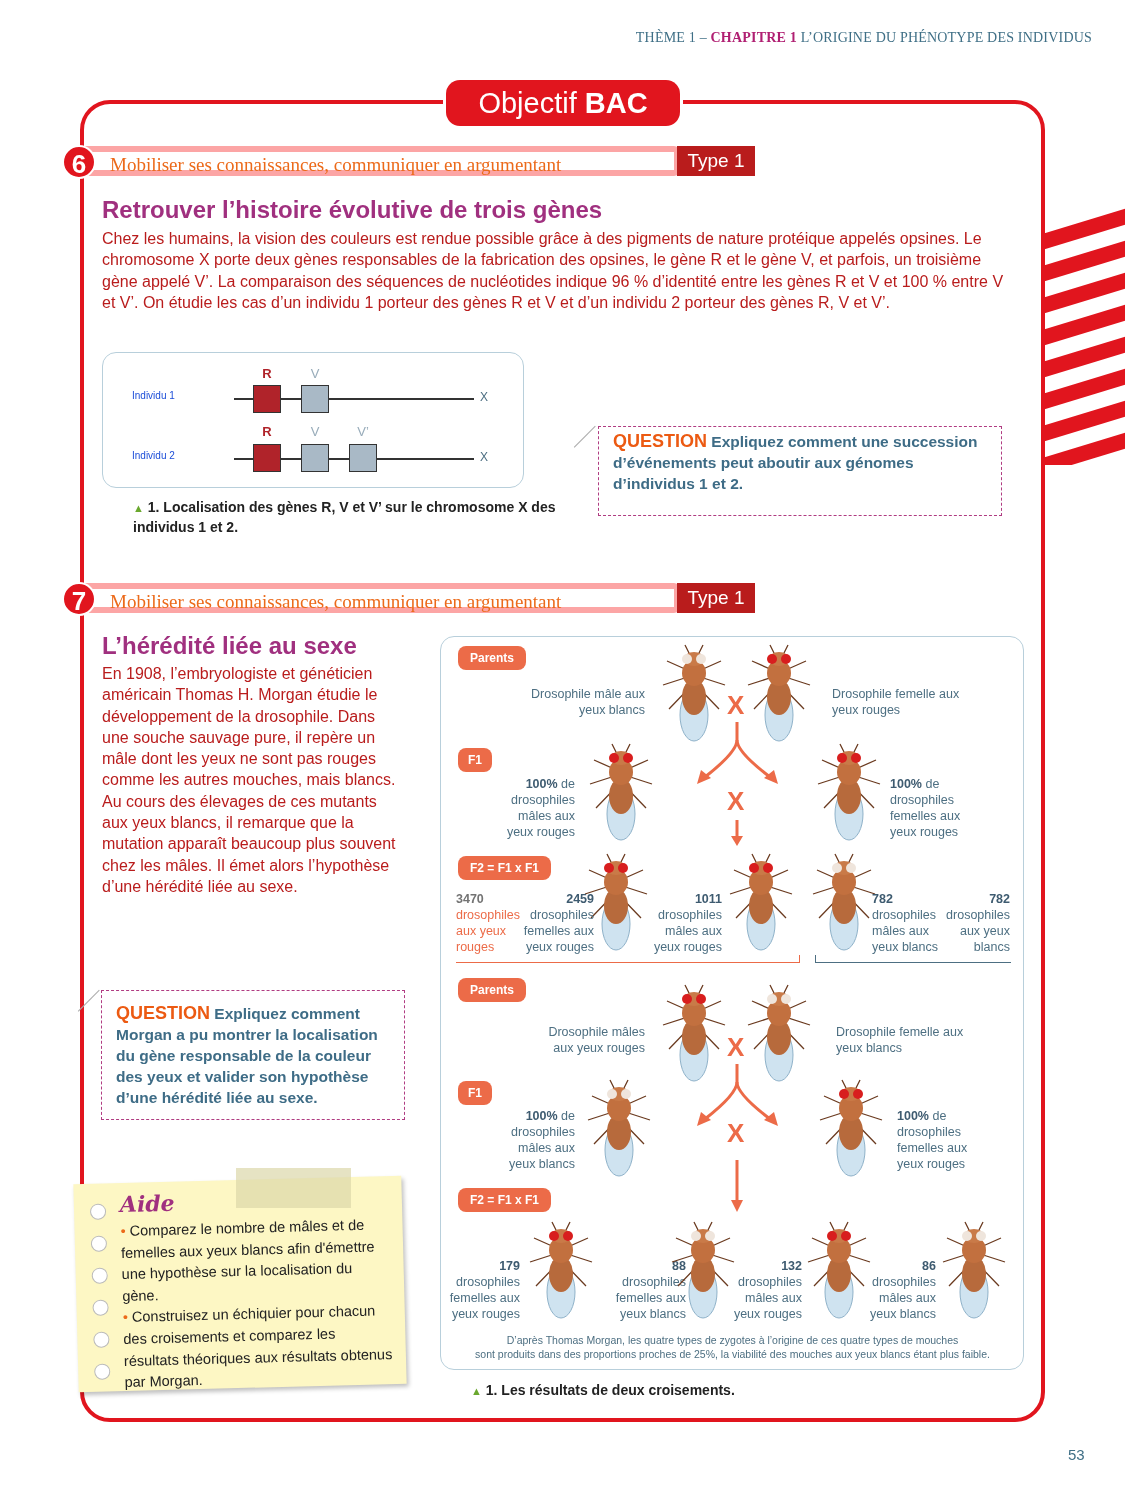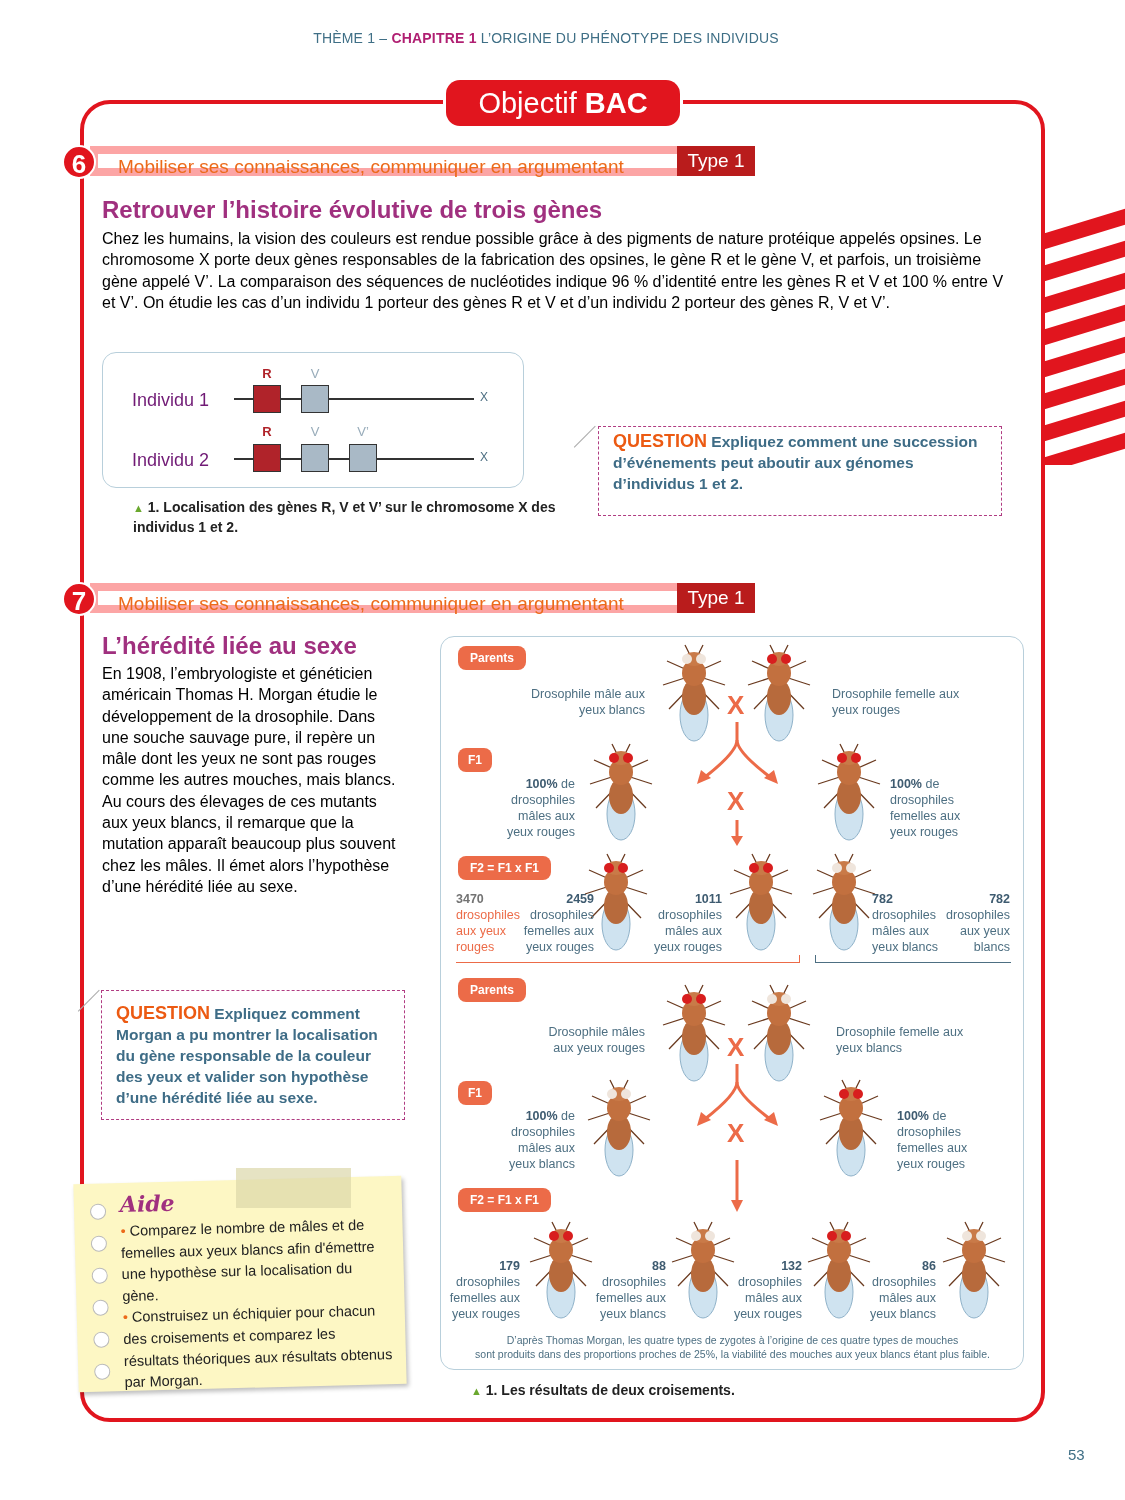--- a/index.html
+++ b/index.html
@@ -1,32 +1,32 @@
 <!DOCTYPE html>
 <html><head>
 <meta charset="utf-8">
 <style>
   * { box-sizing: border-box; margin: 0; padding: 0; }
   body { width: 1125px; height: 1500px; background: #fff; position: relative; font-family: "DejaVu Sans", sans-serif; overflow: hidden; }
   .abs { position: absolute; }
-  .header-line { left: 0; top: 30px; width: 1092px; text-align: center; font-family: Liberation Sans, sans-serif; font-size: 14px; color: #3f6f86; letter-spacing: 0.2px; }
+  .header-line { left: 0; top: 30px; width: 1092px; text-align: right; font-family: Liberation Serif, serif; font-size: 14px; color: #3f6f86; letter-spacing: 0.2px; }
   .header-line .chap { color: #b01f72; font-weight: bold; }
   .frame { left: 80px; top: 100px; width: 965px; height: 1322px; border: 4px solid #e1151e; border-radius: 30px; }
   .stripes { left: 1043px; top: 190px; width: 82px; height: 275px; overflow: hidden; }
   .stripe { position: absolute; left: -10px; width: 110px; height: 16px; background: #e1151e; transform: skewY(-17deg); }
   .bac-tab { left: 446px; top: 80px; width: 234px; height: 46px; background: #e1151e; border-radius: 14px; color: #fff; font-family: "Liberation Sans", sans-serif; font-size: 29px; text-align: center; line-height: 46px; box-shadow: 0 0 0 3px #fff; }
   .bac-tab b { font-weight: bold; }
   .ex-head { left: 62px; height: 32px; }
   .ex-num { position: absolute; left: 0; top: 0; width: 34px; height: 34px; border-radius: 50%; background: #e1151e; color: #fff; font-family: "Liberation Sans", sans-serif; font-weight: bold; font-size: 26px; text-align: center; line-height: 34px; border: 2px solid #fff; z-index: 2; }
-  .ex-bar { position: absolute; left: 28px; top: 1px; width: 596px; height: 30px; border: 8px solid #fca5a5; border-radius: 0 6px 6px 0; background: #fff; color: #ec6a1a; font-family: Liberation Sans, sans-serif; font-size: 19px; line-height: 26px; padding-left: 20px; }
+  .ex-bar { position: absolute; left: 22px; top: 1px; width: 596px; height: 30px; border: 6px solid #fca5a5; border-radius: 0 6px 6px 0; background: #fff; color: #ec6a1a; font-family: Liberation Serif, serif; font-size: 19px; line-height: 26px; padding-left: 20px; }
   .ex-type { position: absolute; left: 615px; top: 1px; width: 78px; height: 30px; background: #b91c1c; color: #fff; font-family: "Liberation Sans", sans-serif; font-size: 19px; line-height: 30px; text-align: center; }
   .title { font-family: "Liberation Sans", sans-serif; font-weight: bold; color: #a0307f; font-size: 24px; }
-  .body-text { font-family: "Liberation Sans", sans-serif; font-size: 16px; color: #000000; line-height: 21.3px; }
+  .body-text { font-family: "Liberation Sans", sans-serif; font-size: 16px; color: #b91c1c; line-height: 21.3px; }
   .gene-box { left: 102px; top: 352px; width: 422px; height: 136px; border: 1.5px solid #b8cfdb; border-radius: 14px; }
-  .ind-label { font-family: "Liberation Sans", sans-serif; font-size: 18px; color: #701a75; }
+  .ind-label { font-family: "Liberation Sans", sans-serif; font-size: 10px; color: #1d4ed8; }
   .chrom-line { height: 1.5px; background: #333; }
   .gene { width: 28px; height: 28px; border: 1.5px solid #333; }
   .gene.r { background: #b0232a; }
   .gene.v { background: #a9b9c6; }
   .gene-lbl { font-family: "Liberation Sans", sans-serif; font-size: 13px; text-align: center; width: 28px; }
   .gene-lbl.r { color: #b0232a; font-weight: bold; }
   .gene-lbl.v { color: #98acba; }
   .x-lbl { font-family: "Liberation Sans", sans-serif; font-size: 12px; color: #4d6f82; }
   .caption { font-family: "Liberation Sans", sans-serif; font-weight: bold; font-size: 14px; color: #222; line-height: 19px; margin-left: 31px; }
   .caption .tri { color: #6aa82e; font-size: 11px; }
@@ -263,21 +263,21 @@
   </svg>
 <div class="abs fig-lbl" style="left:897px; top:1108px; width:90px;"><b>100%</b> <span>de drosophiles femelles aux yeux rouges</span></div>
 
 <div class="abs pill" style="left:458px; top:1188px;">F2 = F1 x F1</div>
 <div class="abs fig-lbl" style="left:448px; top:1258px; width:72px; text-align:right;"><b>179</b><br><span>drosophiles femelles aux yeux rouges</span></div>
 <svg class="abs fly" style="left:522px; top:1220px;" viewBox="0 0 78 100">
     <use href="#fly-body"></use>
     <ellipse cx="32" cy="16" rx="5" ry="5" fill="#d81e1e"></ellipse>
     <ellipse cx="46" cy="16" rx="5" ry="5" fill="#d81e1e"></ellipse>
   </svg>
-<div class="abs fig-lbl" style="left:592px; top:1258px; width:74px; text-align:right;"><b>88</b><br><span>drosophiles femelles aux yeux blancs</span></div>
+<div class="abs fig-lbl" style="left:612px; top:1258px; width:74px; text-align:right;"><b>88</b><br><span>drosophiles femelles aux yeux blancs</span></div>
 <svg class="abs fly" style="left:664px; top:1220px;" viewBox="0 0 78 100">
     <use href="#fly-body"></use>
     <ellipse cx="32" cy="16" rx="5" ry="5" fill="#efe5dc"></ellipse>
     <ellipse cx="46" cy="16" rx="5" ry="5" fill="#efe5dc"></ellipse>
   </svg>
 <div class="abs fig-lbl" style="left:730px; top:1258px; width:72px; text-align:right;"><b>132</b><br><span>drosophiles mâles aux yeux rouges</span></div>
 <svg class="abs fly" style="left:800px; top:1220px;" viewBox="0 0 78 100">
     <use href="#fly-body"></use>
     <ellipse cx="32" cy="16" rx="5" ry="5" fill="#d81e1e"></ellipse>
     <ellipse cx="46" cy="16" rx="5" ry="5" fill="#d81e1e"></ellipse>

